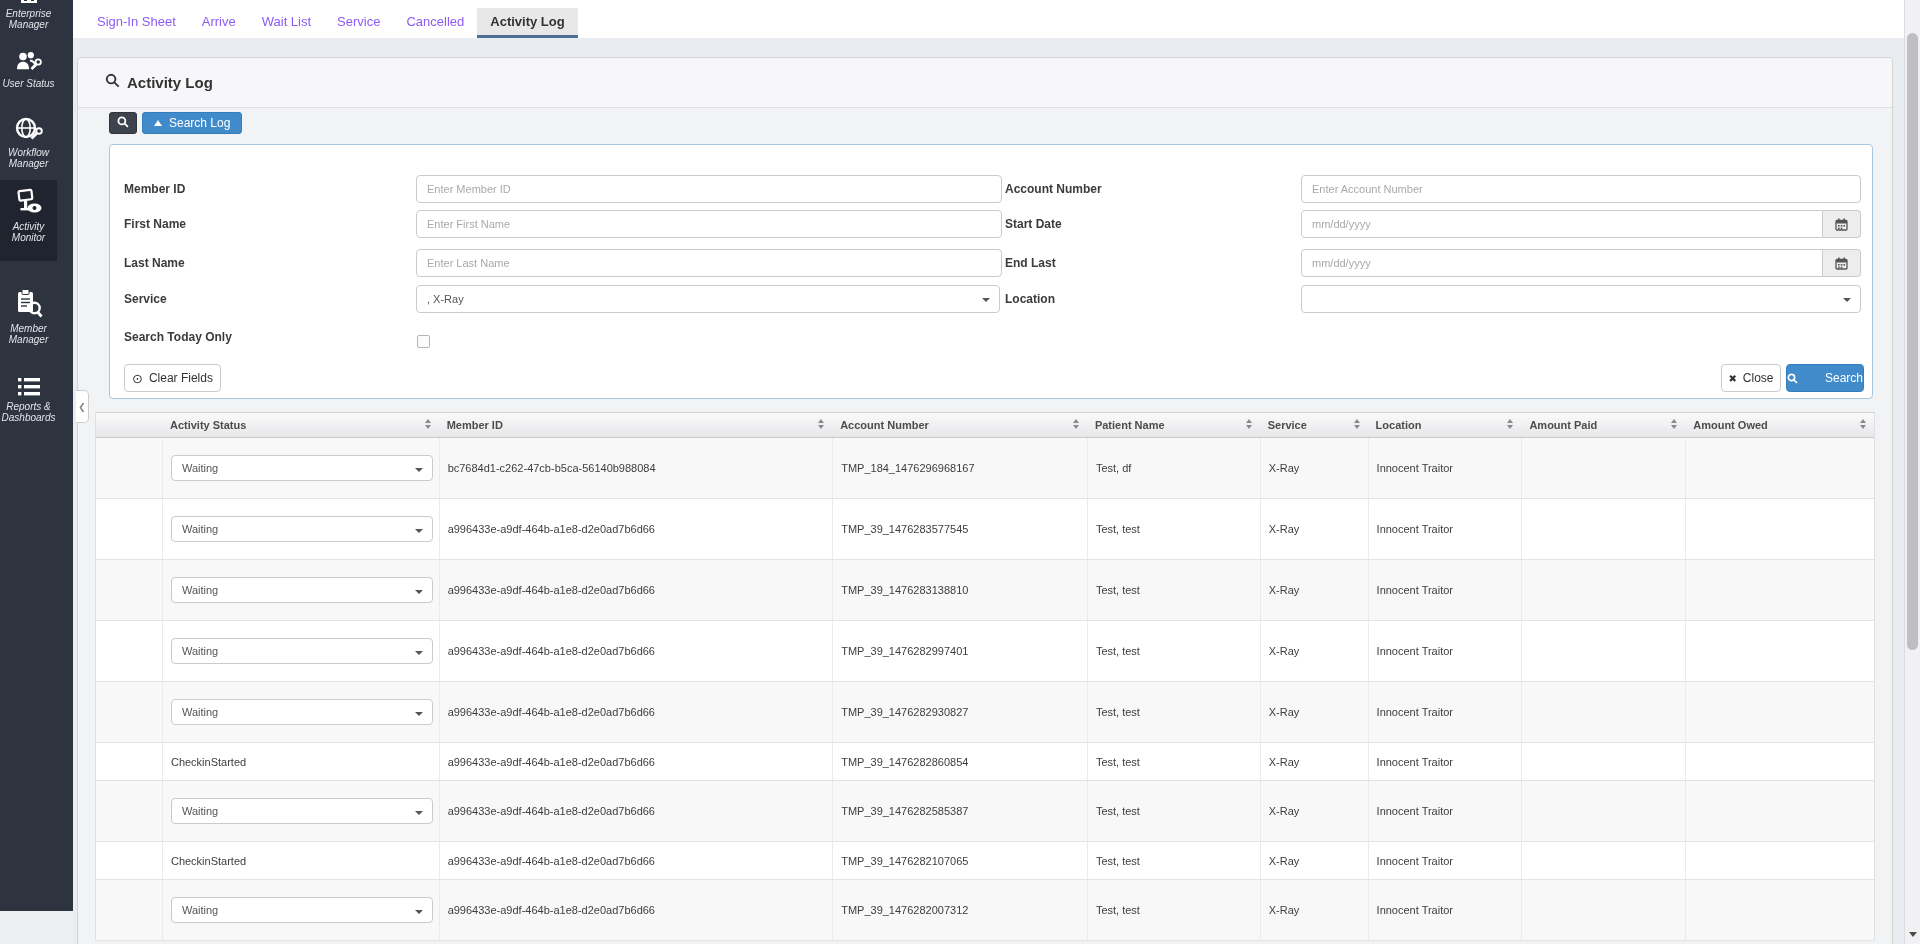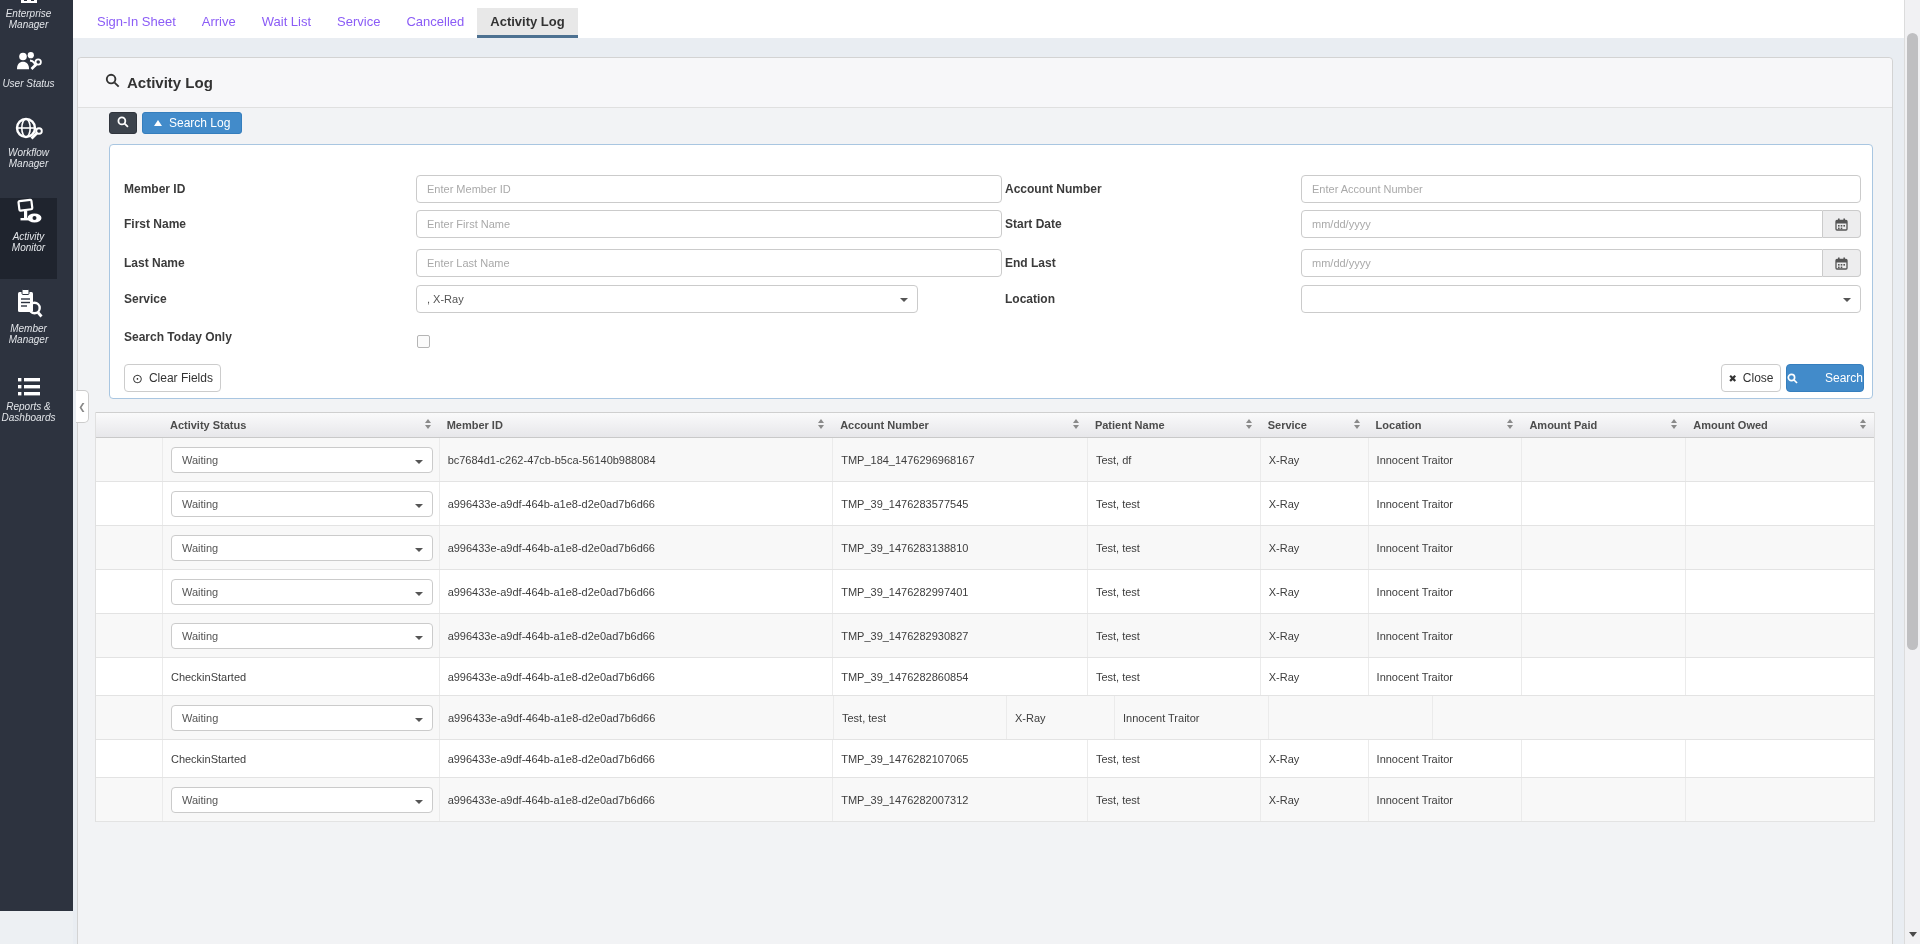--- a/index.html
+++ b/index.html
@@ -10,21 +10,21 @@
   #sidebar { position:absolute; left:0; top:0; width:73px; height:911px; background:#2d333f; z-index:4; }
   #sidebar-below { position:absolute; left:0; top:911px; width:73px; height:33px; background:#edf0f3; }
   .nav-item { position:absolute; left:0; width:57px; text-align:center; cursor:pointer;font-style:italic; }
   .nav-item .nav-label { display:block; margin-top:3px; font-size:10px; line-height:11px; color:#e2e5e9; }
   .nav-item[data-active="true"] { background:#1f242e; }
   .nav-icon { display:block; margin:0 auto; }
   .icon-clip { height:5px; overflow:hidden; }
   #nav-ent { top:0; height:36px; }
   #nav-user { top:50px; height:52px; }
   #nav-workflow { top:116px; height:72px; }
-  #nav-activity { top:198px; height:81px; padding-top:0; }
+  #nav-activity { top:180px; height:81px; padding-top:8px; }
   #nav-member { top:288px; height:70px; }
   #nav-reports { top:376px; height:62px; }
 
   #collapse-tab { position:absolute; left:76px; top:390px; width:13px; height:33px; background:#fff;
     border:1px solid #ccc; border-left:none; border-radius:0 5px 5px 0; z-index:6;
     display:flex; align-items:center; justify-content:center; font-size:9px; color:#888; cursor:pointer; }
 
   
   #tabbar { position:absolute; left:73px; top:0; width:1831px; height:38px; background:#fff;
     display:flex; align-items:flex-end; padding-left:11px; z-index:3; }
@@ -58,21 +58,21 @@
   .in-left { left:306px; width:586px; }
   .in-right { left:1191px; width:560px; }
   .row1 { top:30px; } .row2 { top:65px; } .row3 { top:104px; } .row4 { top:140px; }
   .date-input { width:522px !important; border-radius:4px 0 0 4px; }
   .date-addon { position:absolute; width:38px; height:28px; background:#ededee; border:1px solid #cbcbcb;
     border-left:none; border-radius:0 4px 4px 0; left:1713px; display:flex; align-items:center; justify-content:center; cursor:pointer; }
   .fake-select { position:relative; background:#fff; border:1px solid #cbcbcb; border-radius:4px; height:28px;
     font-size:11px; color:#555; line-height:26px; padding-left:10px; cursor:pointer; }
   .fs-caret { position:absolute; right:9px; top:12px; width:0; height:0;
     border-left:4px solid transparent; border-right:4px solid transparent; border-top:4px solid #555; }
-  #service-select { position:absolute; left:306px; width:502px; top:140px; }
+  #service-select { position:absolute; left:306px; width:584px; top:140px; }
   #location-select { position:absolute; left:1191px; width:560px; top:140px; }
   #today-checkbox { position:absolute; left:307px; top:190px; width:13px; height:13px; border:1px solid #b5b5b5;
     border-radius:2px; background:#fbfbfb; cursor:pointer; }
   #lbl-today { top:182px; line-height:20px; }
 
   .btn { height:28px; border-radius:4px; font-size:12px; display:flex; align-items:center; justify-content:center;
     cursor:pointer; position:absolute; top:219px; }
   .btn-default { background:#fff; border:1px solid #ccc; color:#333; }
   .btn-primary { background:#428bca; border:1px solid #357ebd; color:#fff; }
   #btn-clear { left:14px; width:97px; }
@@ -88,21 +88,21 @@
   .th { position:relative; font-size:11px; font-weight:bold; color:#4c4c4c; line-height:24px;
     padding-left:8px; white-space:nowrap; cursor:pointer; }
   .th:nth-child(1){ width:66px; } .th:nth-child(2){ width:277px; } .th:nth-child(3){ width:394px; }
   .th:nth-child(4){ width:255px; } .th:nth-child(5){ width:173px; } .th:nth-child(6){ width:108px; }
   .th:nth-child(7){ width:154px; } .th:nth-child(8){ width:164px; } .th:nth-child(9){ width:189px; }
   .sort { position:absolute; right:8px; top:6px; }
   .sort i { display:block; width:0; height:0; border-left:3.5px solid transparent; border-right:3.5px solid transparent; }
   .sort .up { border-bottom:4px solid #8a8a8a; margin-bottom:2px; }
   .sort .dn { border-top:4px solid #8a8a8a; }
 
-  .trow { display:flex; height:44px; border-bottom:1px solid #e3e3e3; background:#fff; }
+  .trow { display:flex; height:61px; border-bottom:1px solid #e3e3e3; background:#fff; }
   .trow:nth-child(odd) { background:#f8f8f8; }
   .trow[data-stype="text"] { height:38px; }
   .td { display:flex; align-items:center; padding-left:8px; font-size:11px; color:#3d3d3d;
     border-left:1px solid #ebebeb; overflow:hidden; white-space:nowrap; }
   .td:first-child { border-left:none; }
   .c0{ width:66px; } .c1{ width:277px; } .c2{ width:394px; } .c3{ width:255px; } .c4{ width:173px; }
   .c5{ width:108px; } .c6{ width:154px; } .c7{ width:164px; } .c8{ width:189px; }
   .row-select { width:262px; height:26px; line-height:24px; }
 
   
@@ -600,20 +600,23 @@
             <div class="td c1">
               <div class="fake-select row-select">
                 <span>Waiting</span>
                 <span class="fs-caret"></span>
               </div>
 
             </div>
             <div class="td c2">
               <span>a996433e-a9df-464b-a1e8-d2e0ad7b6d66</span>
             </div>
+            <div class="td c3">
+              <span>TMP_39_1476282585387</span>
+            </div>
             <div class="td c4">
               <span>Test, test</span>
             </div>
             <div class="td c5">
               <span>X-Ray</span>
             </div>
             <div class="td c6">
               <span>Innocent Traitor</span>
             </div>
             <div class="td c7">

